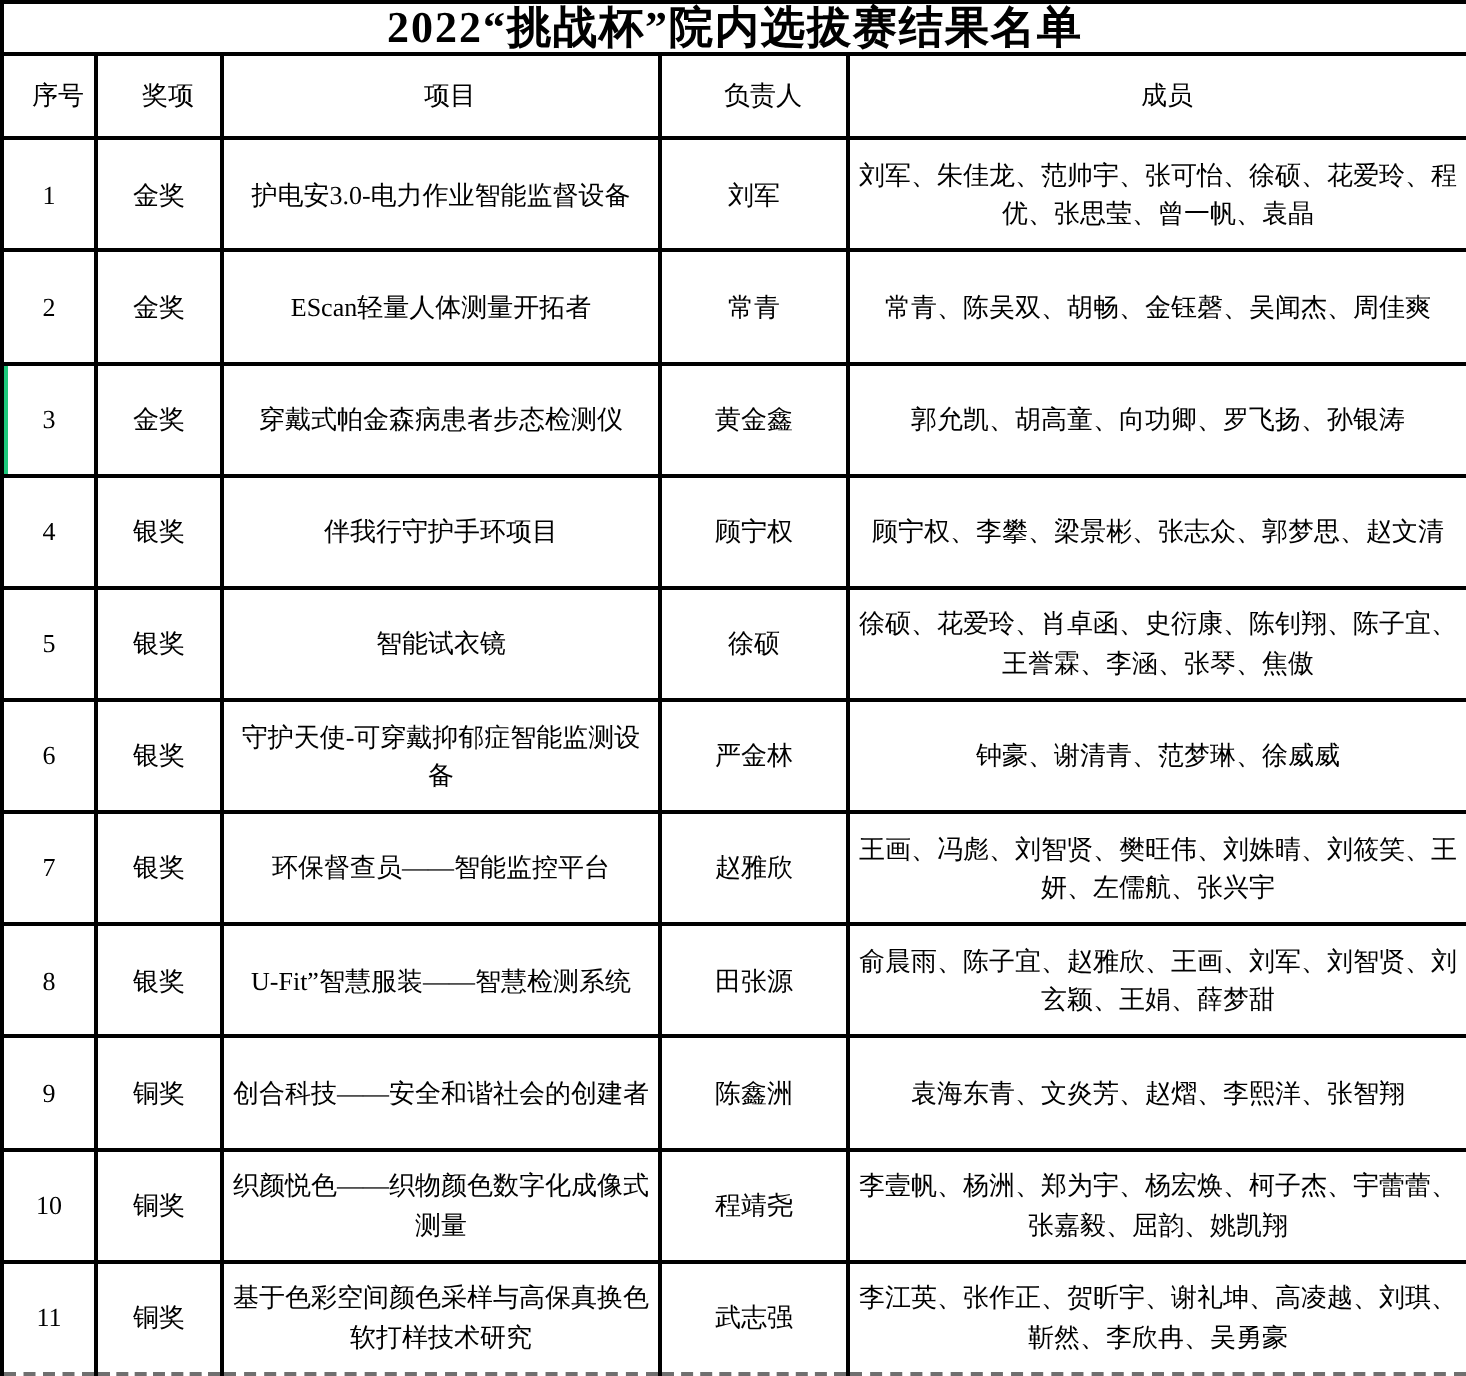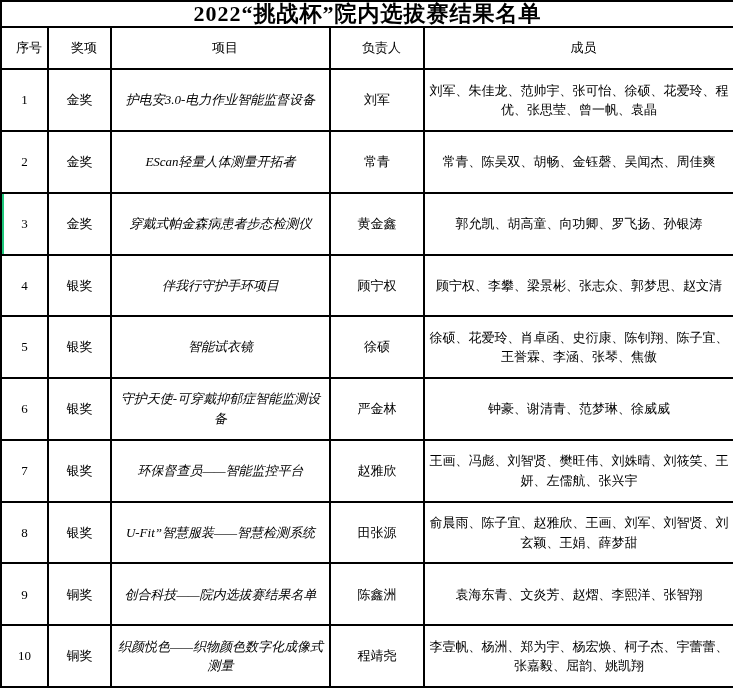--- a/index.html
+++ b/index.html
@@ -44,21 +44,21 @@
     line-height: 1.1;
   }
   tr.header-row td {
     height: 42px;
     font-size: 13px;
     padding-left: 12px;
   }
   tbody.data-body tr td {
     height: 43px;
   }
-  td.cell-project { padding: 0 2px; font-style: italic; }
+  td.cell-project { padding: 0 2px; }
   td.cell-members { padding: 0 4px; }
   td.cell-no { position: relative; }
   tr.break-above td { border-top-style: dashed; border-top-color: #6f6f6f; }
   tr.break-below td { border-bottom-style: dashed; border-bottom-color: #6f6f6f; }
   .row-marker {
     position: absolute;
     left: -2px;
     top: -1px;
     bottom: -1px;
     width: 4px;
@@ -142,26 +142,33 @@
         <tr>
           <td class="cell-no">8</td>
           <td class="cell-award">银奖</td>
           <td class="cell-project">U-Fit”智慧服装——智慧检测系统</td>
           <td class="cell-leader">田张源</td>
           <td class="cell-members">俞晨雨、陈子宜、赵雅欣、王画、刘军、刘智贤、刘玄颖、王娟、薛梦甜</td>
         </tr>
         <tr>
           <td class="cell-no">9</td>
           <td class="cell-award">铜奖</td>
-          <td class="cell-project">创合科技——院内选拔赛结果名单</td>
+          <td class="cell-project">创合科技——安全和谐社会的创建者</td>
           <td class="cell-leader">陈鑫洲</td>
           <td class="cell-members">袁海东青、文炎芳、赵熠、李熙洋、张智翔</td>
         </tr>
         <tr>
           <td class="cell-no">10</td>
           <td class="cell-award">铜奖</td>
           <td class="cell-project">织颜悦色——织物颜色数字化成像式测量</td>
           <td class="cell-leader">程靖尧</td>
           <td class="cell-members">李壹帆、杨洲、郑为宇、杨宏焕、柯子杰、宇蕾蕾、张嘉毅、屈韵、姚凯翔</td>
         </tr>
+        <tr class="break-below">
+          <td class="cell-no">11</td>
+          <td class="cell-award">铜奖</td>
+          <td class="cell-project">基于色彩空间颜色采样与高保真换色软打样技术研究</td>
+          <td class="cell-leader">武志强</td>
+          <td class="cell-members">李江英、张作正、贺昕宇、谢礼坤、高凌越、刘琪、靳然、李欣冉、吴勇豪</td>
+        </tr>
       </tbody>
   </table>
 </div>
 
 </body></html>

